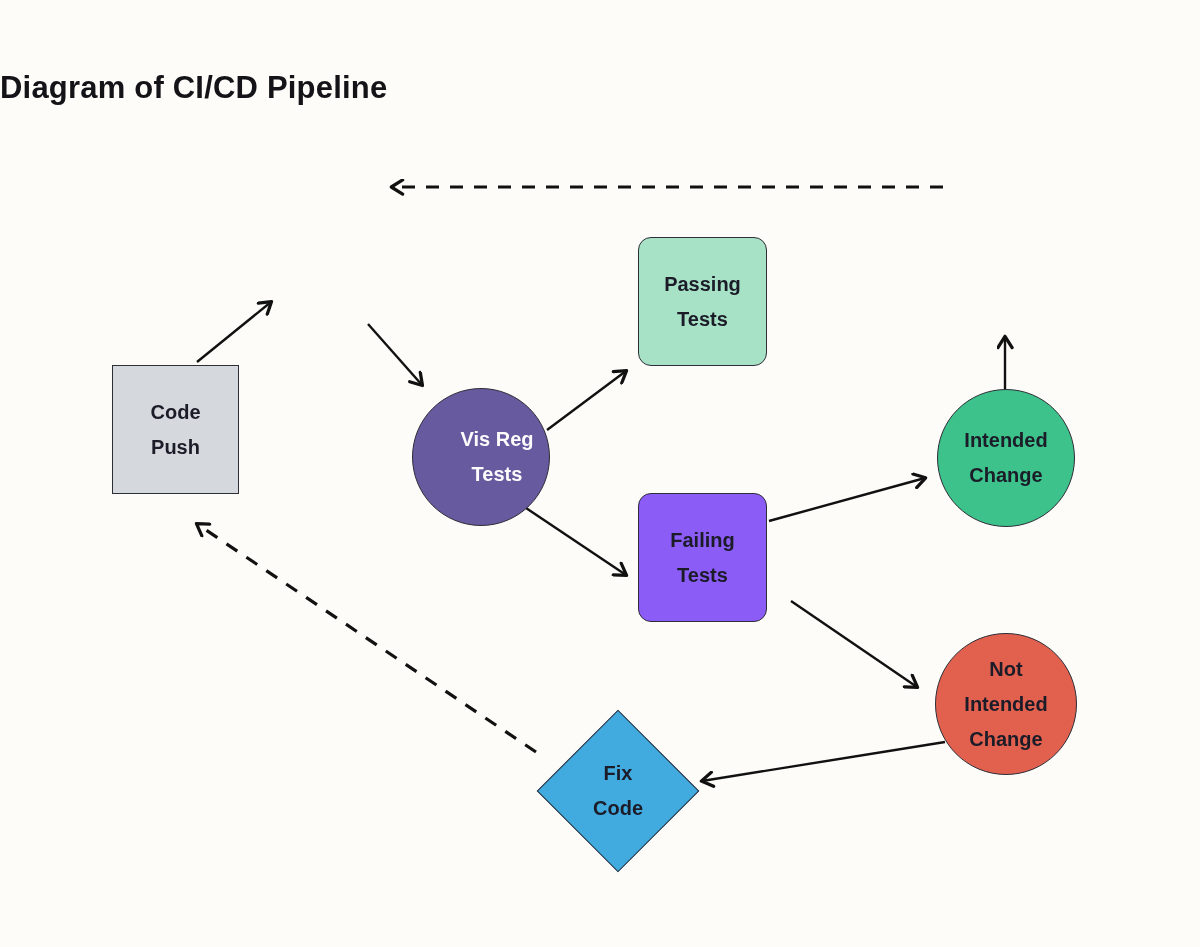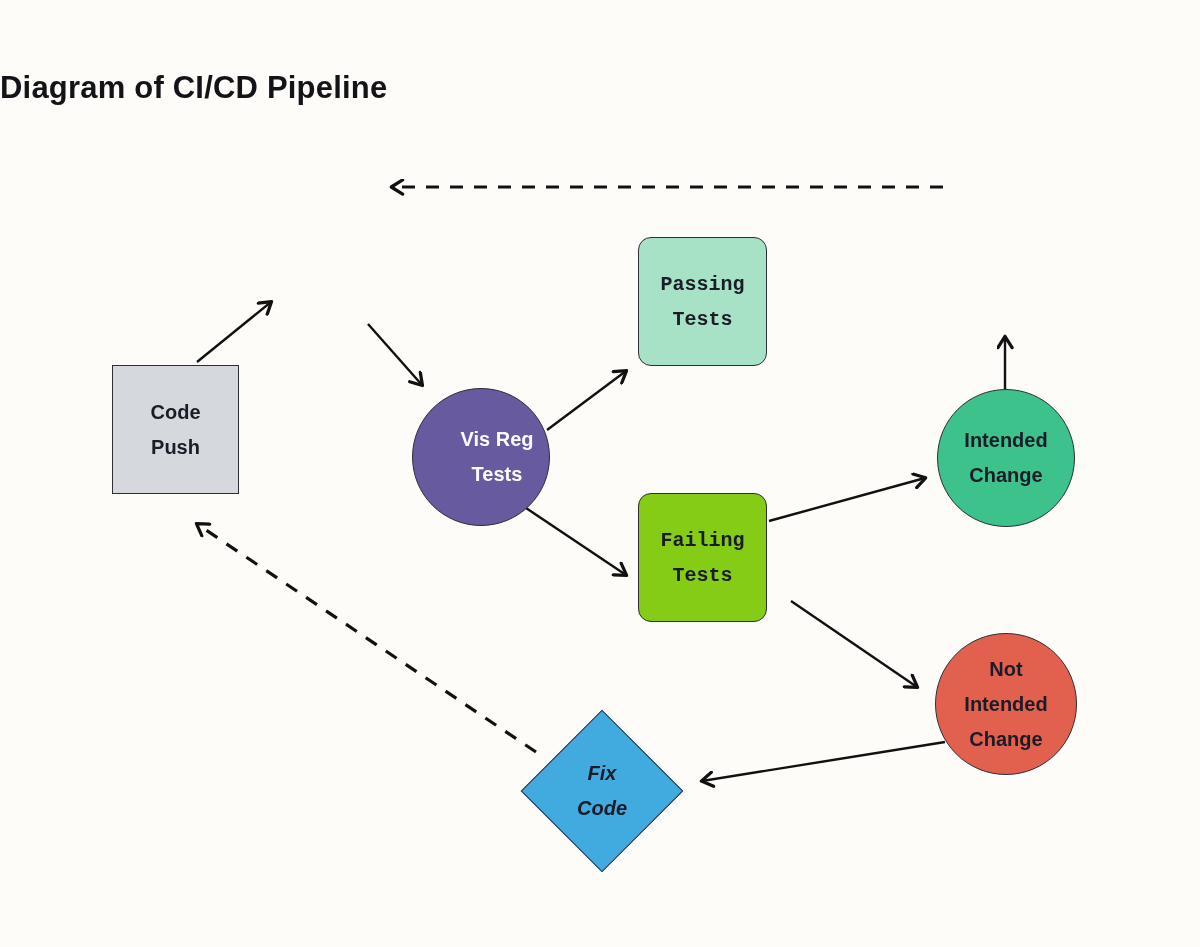--- a/index.html
+++ b/index.html
@@ -44,24 +44,23 @@
     color:#1b1c28;
   }
   .label.light{color:#fcfcfc;margin-left:32px;}
   .shape-square{
     background:#d5d9de;
     border:1.6px solid #2e2e38;
   }
   .shape-rounded{
     border:1.6px solid #2e2e38;
     border-radius:13px;
-    font-family:Liberation Mono, monospace;
   }
   .rounded-mint{background:#a8e2c6;}
-  .rounded-salmon{background:#84cc16;}
+  .rounded-salmon{background:#8b5cf6;}
   .shape-circle{
     border:1.6px solid #2e2e38;
     border-radius:50%;
   }
   .circle-purple{background:#675a9f;}
   .circle-green{background:#3cc28a;}
   .circle-red{background:#e2614e;}
   .diamond{background:transparent;border:none;}
   .diamond-shape{
     position:absolute;
@@ -123,19 +122,19 @@
     <span class="label">Intended
 Change</span>
   </div>
 
   <div class="node shape-circle circle-red" style="left:935px;top:633px;width:140px;height:140px;">
     <span class="label">Not
 Intended
 Change</span>
   </div>
 
-  <div class="node diamond" style="left:522px;top:711px;width:160px;height:160px;font-style:italic;">
+  <div class="node diamond" style="left:538px;top:711px;width:160px;height:160px;">
     <div class="diamond-shape diamond-blue" style="width:113px;height:113px;"></div>
     <span class="label">Fix
 Code</span>
   </div>
 
 </div>
 
 </body></html>

